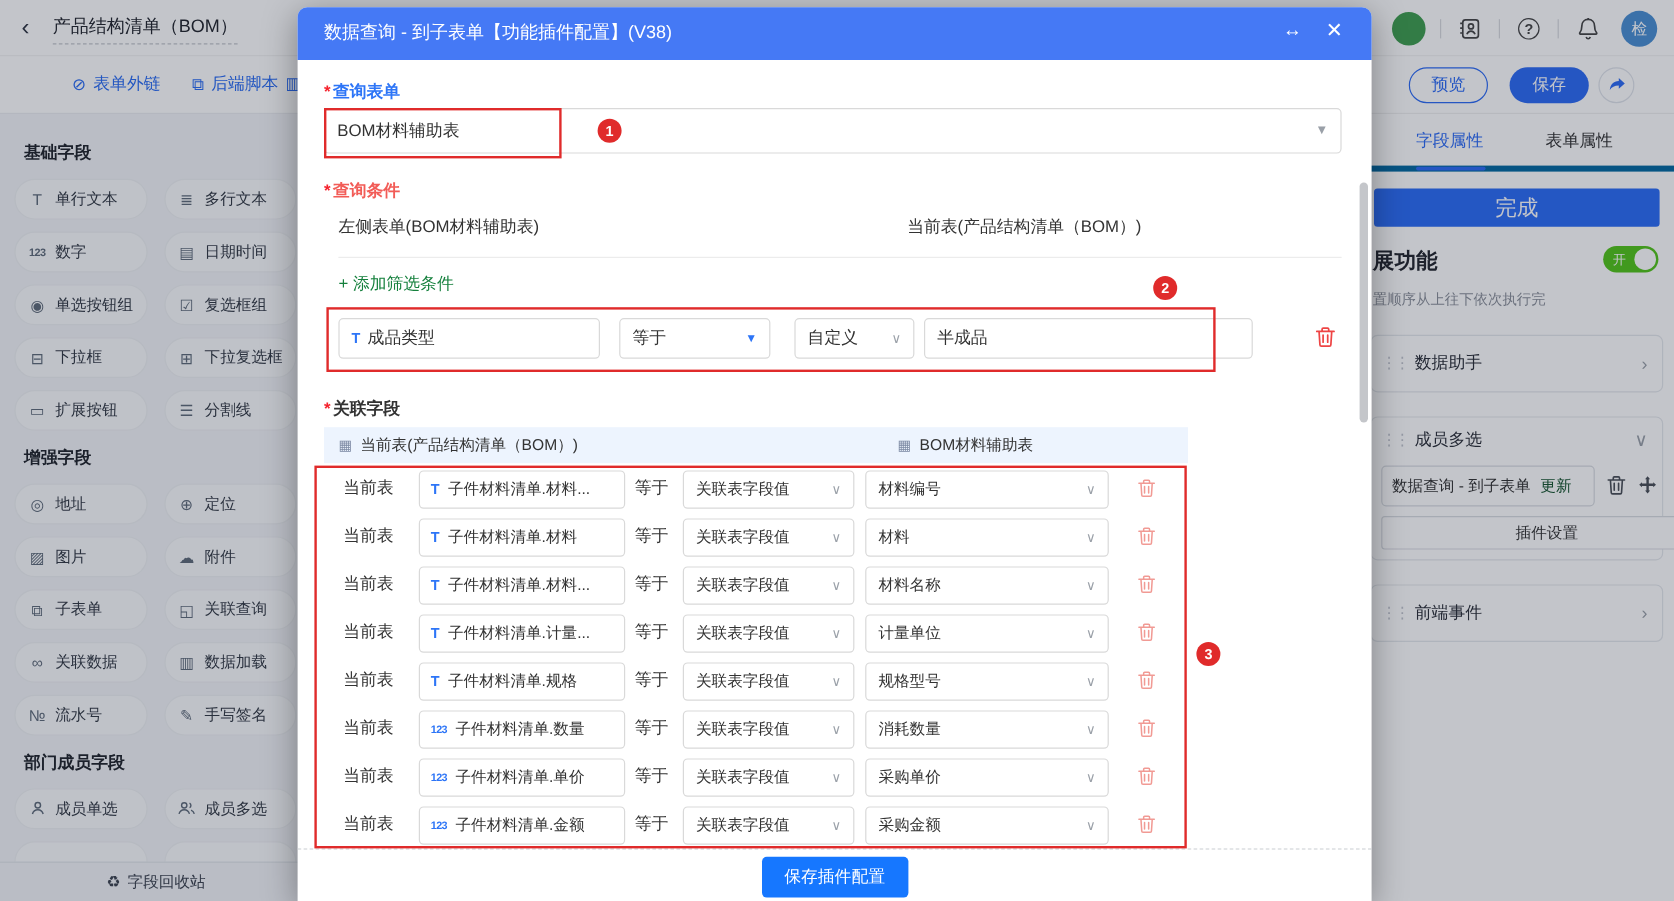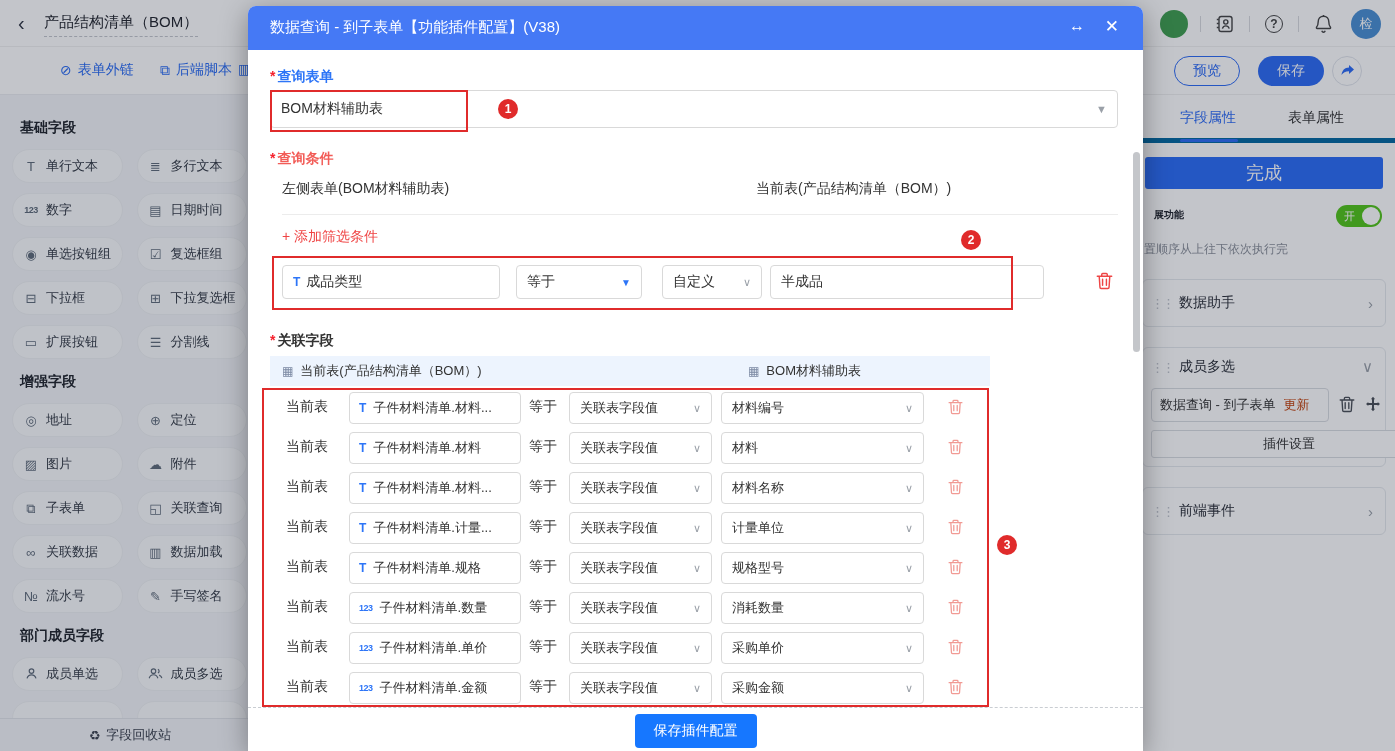--- a/index.html
+++ b/index.html
@@ -36,33 +36,33 @@
   .rp-actions { position:absolute; left:0; top:0; width:264px; height:48px; border-bottom:1px solid #efefef; }
   .btn-preview { position:absolute; left:42px; top:9px; width:66px; height:30px; border:1px solid #2d6bf5; color:#2d6bf5; border-radius:15px; background:#fff; font-size:14px; display:flex; align-items:center; justify-content:center; cursor:pointer; }
   .btn-save { position:absolute; left:126px; top:9px; width:66px; height:30px; background:#2d6bf5; color:#fff; border-radius:15px; font-size:14px; display:flex; align-items:center; justify-content:center; cursor:pointer; }
   .btn-share { position:absolute; left:200px; top:9px; width:30px; height:30px; border:1px solid #dfe3ea; border-radius:50%; display:flex; align-items:center; justify-content:center; cursor:pointer; background:#fff; }
   .rp-tabs { position:absolute; left:0; top:48px; width:264px; height:48px; border-bottom:5px solid #0369a1; }
   .rp-tab { position:absolute; top:14px; font-size:14px; cursor:pointer; }
   .rp-tab.active { color:#2d6bf5; }
   .rp-tab-line { position:absolute; top:44px; left:48px; width:58px; height:3px; border-radius:2px; background:#2d6bf5; }
   .btn-done { position:absolute; left:13px; top:110px; width:238px; height:32px; background:#2b6cf6; color:#fff; border-radius:3px; font-size:18px; display:flex; align-items:center; justify-content:center; cursor:pointer; }
   .ext-row { position:absolute; left:12px; top:158px; width:240px; height:24px; }
-  .ext-label { font-size:10px; font-weight:bold; color:#23262e;margin-left:10px; }
+  .ext-label { font-size:18px; font-weight:bold; color:#23262e; }
   .toggle { position:absolute; right:2px; top:0px; width:46px; height:22px; border-radius:11px; background:#52c41a; cursor:pointer; }
   .toggle .t-txt { position:absolute; left:8px; top:4px; font-size:11px; color:#fff; }
   .toggle .knob { position:absolute; right:2px; top:2px; width:18px; height:18px; border-radius:50%; background:#fff; }
   .order-hint { position:absolute; left:12px; top:194px; font-size:12px; color:#8b909a; white-space:nowrap; }
   .rp-card { position:absolute; left:10px; width:244px; border:1px solid #e5e8ec; border-radius:6px; background:#fff; }
   .card-head { height:46px; display:flex; align-items:center; padding:0 12px 0 8px; cursor:pointer; }
   .drag-dots { color:#c0c4cc; font-size:13px; margin-right:6px; letter-spacing:-2px; }
   .card-title { font-size:14px; color:#2b2f38; flex:1; }
   .chev { color:#9aa0a8; font-size:15px; }
   .plugin-box { position:absolute; left:8px; top:40px; width:178px; height:34px; border:1px solid #d9dce1; border-radius:4px; display:flex; align-items:center; padding:16px 8px; gap:8px; }
   .plugin-name { font-size:13px; color:#333; white-space:nowrap; }
-  .plugin-update { font-size:13px; color:#c2410c; cursor:pointer;font-family:Liberation Serif, serif; }
+  .plugin-update { font-size:13px; color:#14532d; cursor:pointer;font-family:Liberation Serif, serif; }
   .plugin-trash { position:absolute; left:196px; top:48px; cursor:pointer; }
   .plugin-move { position:absolute; left:222px; top:48px; cursor:pointer; }
   .btn-plugin-settings { position:absolute; left:8px; top:82px; width:276px; height:28px; border:1px solid #d9dce1; border-radius:3px; font-size:13px; color:#333; display:flex; align-items:center; justify-content:center; cursor:pointer; background:#fff; }
 
   
   .overlay { position:absolute; inset:0; background:rgba(15,23,42,0.25); z-index:5; }
 
   
   .modal { position:absolute; left:248px; top:6px; width:895px; height:745px; background:#fff; border-radius:8px 8px 0 0; box-shadow:0 6px 28px rgba(0,0,0,0.35); z-index:10; }
   .m-header { position:absolute; left:0; top:0; width:895px; height:44px; background:#4579f5; border-radius:8px 8px 0 0; }
@@ -73,21 +73,21 @@
   .m-label { position:absolute; left:22px; font-size:14px; font-weight:600; }
   .req { color:#f5222d; margin-right:2px; }
   .lbl-blue { color:#2d75f7; } .lbl-red { color:#f25c57; } .lbl-dark { color:#333; }
 
   .sel { border:1px solid #d9d9d9; border-radius:4px; background:#fff; display:flex; align-items:center; padding:0 10px; gap:6px; cursor:pointer; }
   .sel .caret { margin-left:auto; color:#9aa0a8; font-size:11px; }
   .sel .caret.blue { color:#2d75f7; font-size:10px; }
   .m-select1 { position:absolute; left:22px; top:84px; width:848px; height:38px; font-size:14px; }
   .cond-head { position:absolute; top:174px; font-size:14px; color:#333; }
   .cond-divider { position:absolute; left:34px; top:208px; width:836px; height:1px; background:#ececec; }
-  .add-link { position:absolute; left:34px; top:222px; color:#ef4444; font-size:14px; cursor:pointer; }
+  .add-link { position:absolute; left:34px; top:222px; color:#15803d; font-size:14px; cursor:pointer; }
   .f-item { position:absolute; top:259px; height:34px; font-size:14px; }
   .t-ic { color:#2d75f7; font-size:12px; font-weight:bold; }
   .t-ic.num { font-size:9px; letter-spacing:-0.5px; }
   .f-input { position:absolute; top:259px; height:34px; border:1px solid #d9d9d9; border-radius:4px; padding:0 10px; font-size:14px; display:flex; align-items:center; }
   .trash { background:none; border:none; cursor:pointer; padding:0; line-height:0; }
   .f-trash { position:absolute; left:848px; top:266px; color:#ee4545; }
 
   .map-header { position:absolute; left:22px; top:350px; width:720px; height:30px; background:#edf4fe; display:flex; align-items:center; font-size:13px; color:#333; }
   .map-header .h-ic { color:#7c89a3; font-size:12px; margin-right:7px; }
   .map-rows { position:absolute; left:22px; top:382px; width:720px; height:317px; overflow:hidden; }

